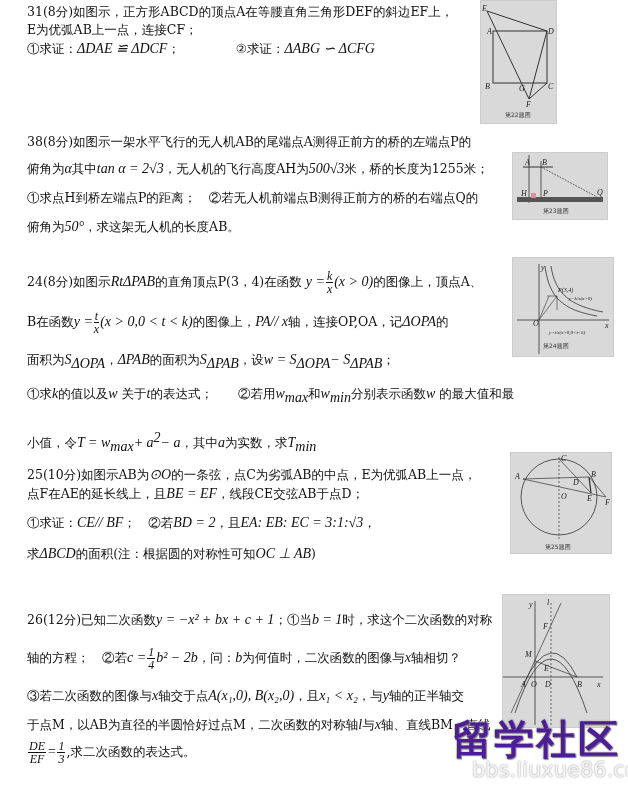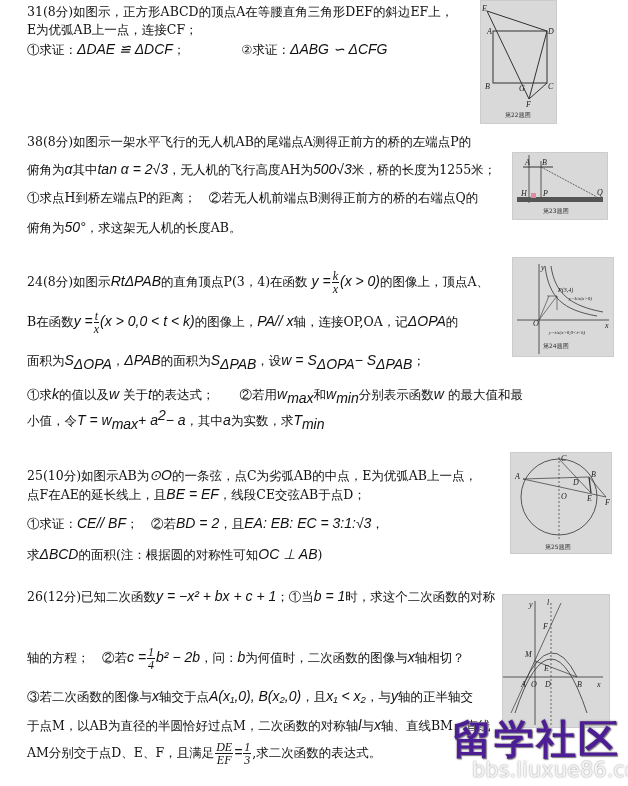--- a/index.html
+++ b/index.html
@@ -1,19 +1,19 @@
 <!DOCTYPE html>
 <html><head>
 <meta charset="utf-8">
 <style>
   html,body{margin:0;padding:0;background:#ffffff;}
   body{width:628px;height:786px;position:relative;overflow:hidden;
        font-family:"DejaVu Serif","Liberation Serif",serif;color:#111;}
   .line{position:absolute;left:27px;font-size:12.5px;white-space:nowrap;line-height:16px;}
-  .m{font-family:Liberation Sans, sans-serif;font-style:italic;font-size:14px;}
+  .m{font-family:Liberation Serif, serif;font-style:italic;font-size:14px;}
   .frac{display:inline-block;vertical-align:middle;text-align:center;font-family:"Liberation Serif",serif;font-style:italic;font-size:12px;line-height:12px;margin:0 1px;}
   .frac span{display:block;}
   .frac .num{border-bottom:1px solid #111;padding:0 1px;}
   sub,sup{font-size:9px;}
   .fig{position:absolute;background:#d9d9d9;border:1px solid #ccc;}
   .fig svg{width:100%;height:100%;display:block;}
   .cap{font-family:"DejaVu Sans",sans-serif;font-size:6px;fill:#333;}
   .lbl{font-family:"Liberation Serif",serif;font-style:italic;font-size:8px;fill:#222;}
   .watermark{position:absolute;left:452px;top:712px;width:176px;height:74px;}
   .wm-big{position:absolute;left:0;top:0;font-family:Liberation Serif, serif;font-size:40px;font-weight:bold;color:#4c1d95;
@@ -78,21 +78,21 @@
 </div>
 <div class="line" style="top:310px;line-height:22px">
   <span>B在函数</span><span class="m">y =</span><span class="frac"><span class="num">t</span><span>x</span></span><span class="m">(x &gt; 0,0 &lt; t &lt; k)</span><span>的图像上，</span><span class="m">PA// x</span><span>轴，连接OP,OA，记</span><span class="m">ΔOPA</span><span>的</span>
 </div>
 <div class="line" style="top:352px">
   <span>面积为</span><span class="m">S</span><sub class="m">ΔOPA</sub><span>，</span><span class="m">ΔPAB</span><span>的面积为</span><span class="m">S</span><sub class="m">ΔPAB</sub><span>，设</span><span class="m">w = S</span><sub class="m">ΔOPA</sub><span class="m">− S</span><sub class="m">ΔPAB</sub><span>；</span>
 </div>
 <div class="line" style="top:386px">
   <span>①求</span><span class="m">k</span><span>的值以及</span><span class="m">w</span> <span>关于</span><span class="m">t</span><span>的表达式；　　②若用</span><span class="m">w</span><sub class="m">max</sub><span>和</span><span class="m">w</span><sub class="m">min</sub><span>分别表示函数</span><span class="m">w</span> <span>的最大值和最</span>
 </div>
-<div class="line" style="top:407px">
+<div class="line" style="top:430px">
   <span>小值，令</span><span class="m">T = w</span><sub class="m">max</sub><span class="m">+ a</span><sup class="m">2</sup><span class="m">− a</span><span>，其中</span><span class="m">a</span><span>为实数，求</span><span class="m">T</span><sub class="m">min</sub>
 </div>
 <div class="fig" style="left:512px;top:257px;width:100px;height:98px;">
   <svg viewBox="0 0 100 98">
     <line x1="4" y1="62" x2="96" y2="62" stroke="#333" stroke-width="0.8"></line>
     <line x1="26" y1="96" x2="26" y2="6" stroke="#333" stroke-width="0.8"></line>
     <path d="M32,8 C36,40 50,52 84,58" fill="none" stroke="#333" stroke-width="0.8"></path>
     <path d="M38,8 C42,36 58,48 90,54" fill="none" stroke="#333" stroke-width="0.8"></path>
     <line x1="26" y1="62" x2="44" y2="38" stroke="#333" stroke-width="0.6"></line>
     <line x1="26" y1="62" x2="36" y2="38" stroke="#333" stroke-width="0.6"></line>
@@ -133,34 +133,34 @@
       <text class="lbl" x="4" y="26">A</text>
     <text class="lbl" x="62" y="32">D</text>
       <text class="lbl" x="80" y="24">B</text>
     <text class="lbl" x="50" y="46">O</text>
       <text class="lbl" x="76" y="48">E</text>
       <text class="lbl" x="94" y="52">F</text>
     <text class="cap" x="34" y="96">第25题图</text>
   </svg>
 </div>
 
-<div class="line" style="top:588px">
+<div class="line" style="top:612px">
   <span>26(12分)已知二次函数</span><span class="m">y = −x² + bx + c + 1</span><span>；①当</span><span class="m">b = 1</span><span>时，求这个二次函数的对称</span>
 </div>
 <div class="line" style="top:646px;line-height:22px">
   <span>轴的方程；　②若</span><span class="m">c =</span><span class="frac"><span class="num">1</span><span>4</span></span><span class="m">b² − 2b</span><span>，问：</span><span class="m">b</span><span>为何值时，二次函数的图像与</span><span class="m">x</span><span>轴相切？</span>
 </div>
 <div class="line" style="top:688px">
   <span>③若二次函数的图像与</span><span class="m">x</span><span>轴交于点</span><span class="m">A(x₁,0), B(x₂,0)</span><span>，且</span><span class="m">x₁ &lt; x₂</span><span>，与</span><span class="m">y</span><span>轴的正半轴交</span>
 </div>
 <div class="line" style="top:717px">
   <span>于点M，以AB为直径的半圆恰好过点M，二次函数的对称轴</span><span class="m">l</span><span>与</span><span class="m">x</span><span>轴、直线BM、直线</span>
 </div>
 <div class="line" style="top:740px;line-height:24px">
-  <span>AM分别交于点D、E、F，且满足</span><span class="frac"><span class="num">DE</span><span>EF</span></span><span class="m">=</span><span class="frac"><span class="num">1</span><span>3</span></span><span>,求二次函数的表达式。</span>
+  <span class="frac"><span class="num">DE</span><span>EF</span></span><span class="m">=</span><span class="frac"><span class="num">1</span><span>3</span></span><span>,求二次函数的表达式。</span>
 </div>
 <div class="fig" style="left:502px;top:594px;width:106px;height:132px;">
   <svg viewBox="0 0 106 132">
     <line x1="0" y1="82" x2="100" y2="82" stroke="#333" stroke-width="0.8"></line>
     <line x1="32" y1="130" x2="32" y2="6" stroke="#333" stroke-width="0.8"></line>
     <line x1="48" y1="8" x2="48" y2="130" stroke="#333" stroke-width="0.7" stroke-dasharray="2,2"></line>
     <path d="M12,118 Q48,10 84,118" fill="none" stroke="#333" stroke-width="0.8"></path>
     <path d="M20,90 Q48,30 74,82" fill="none" stroke="#333" stroke-width="0.8"></path>
     <line x1="8" y1="118" x2="58" y2="8" stroke="#333" stroke-width="0.7"></line>
     <line x1="32" y1="66" x2="74" y2="82" stroke="#333" stroke-width="0.7"></line>

